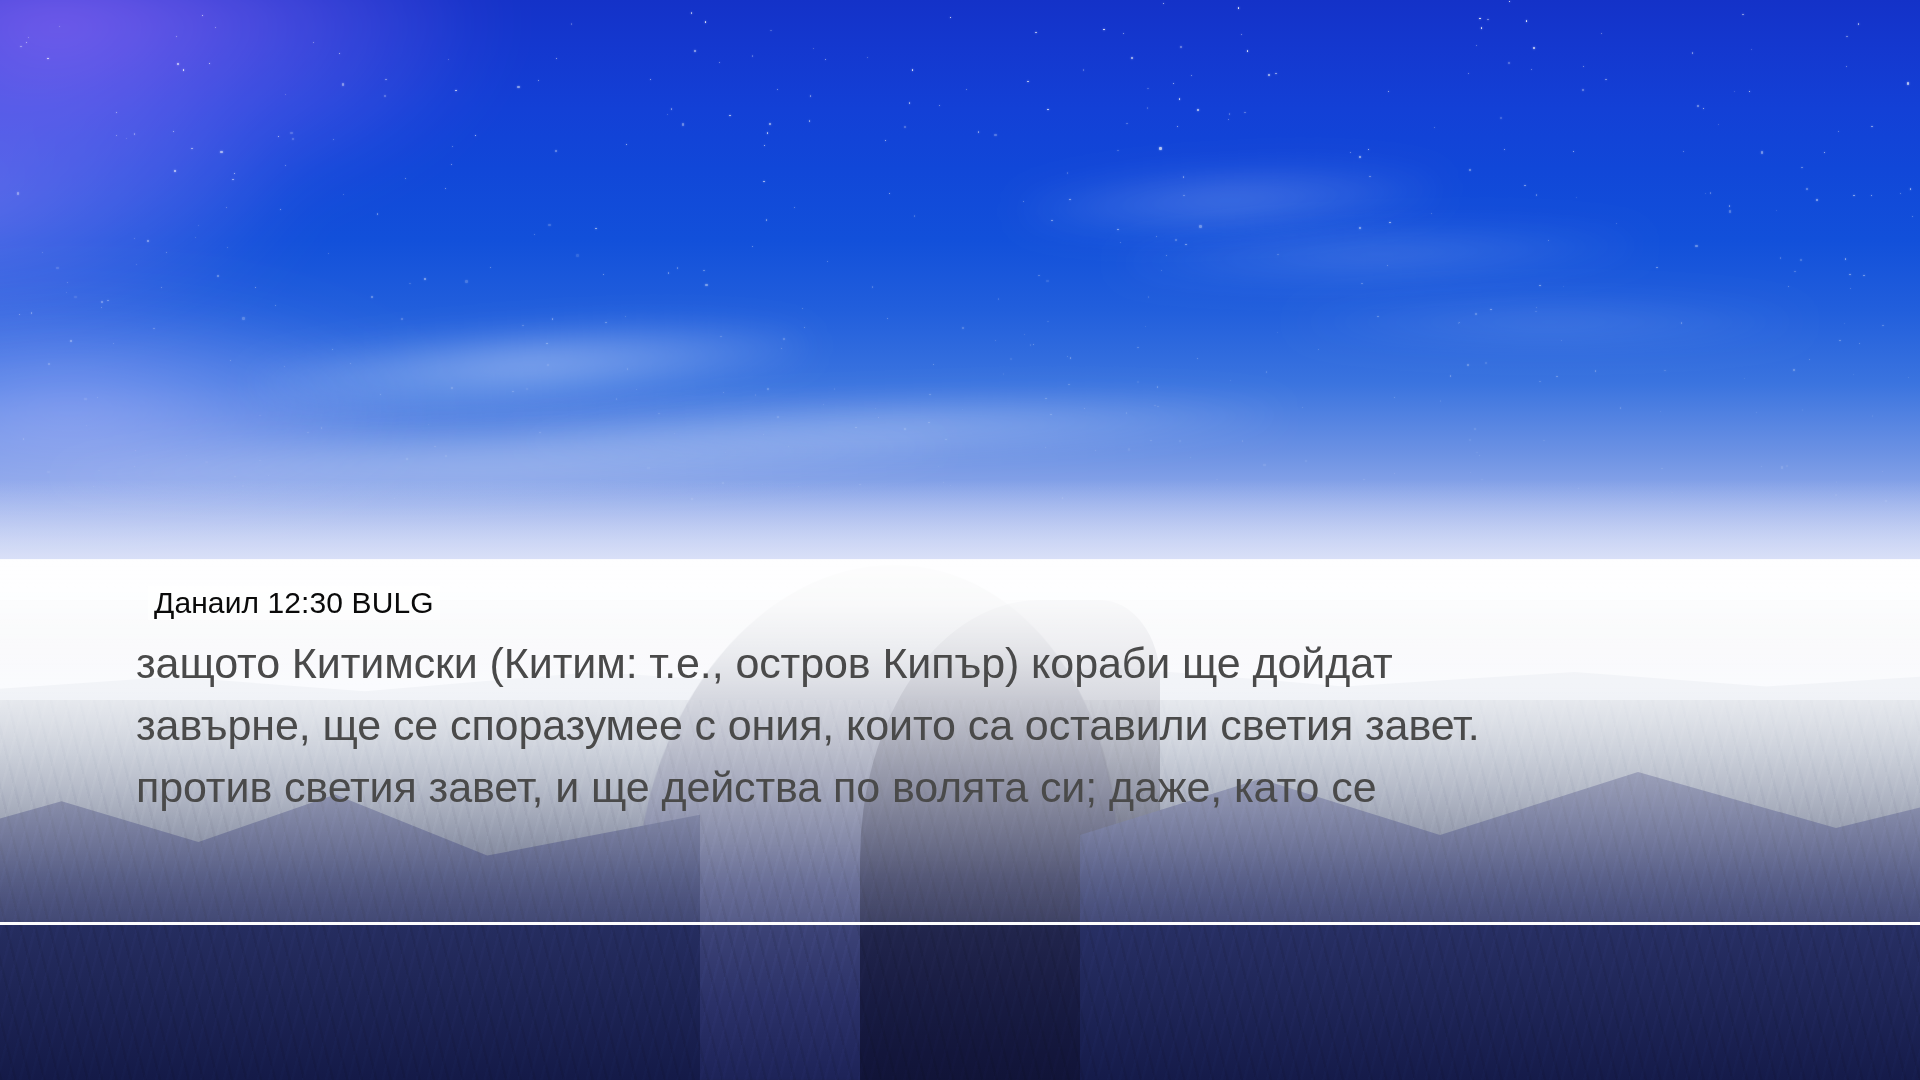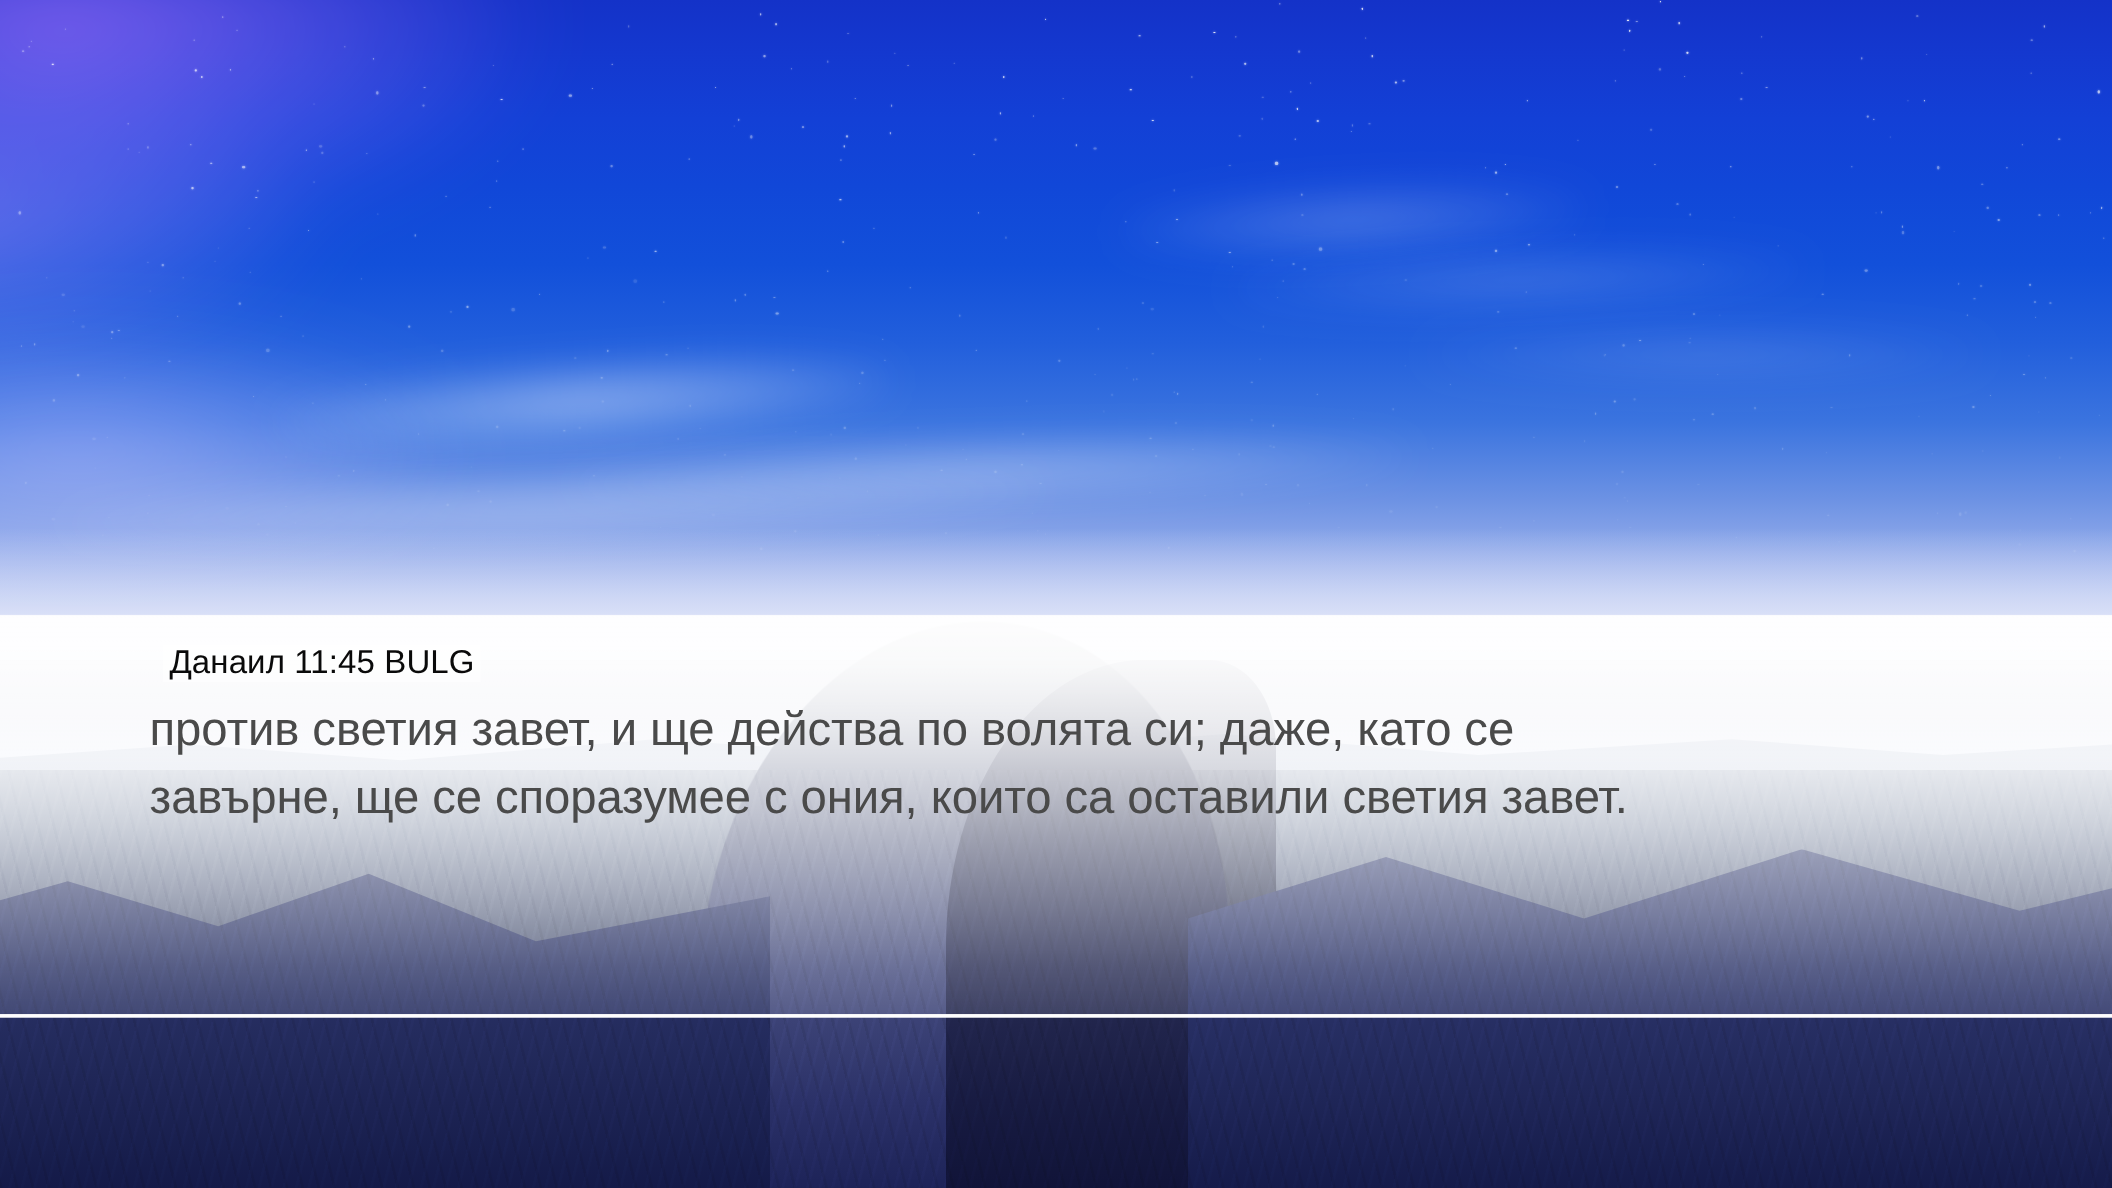--- a/index.html
+++ b/index.html
@@ -622,21 +622,22 @@
     <div class="mountains"></div>
     <div class="dome"></div>
     <div class="dome-shadow"></div>
     <div class="ridge-left"></div>
     <div class="ridge-right"></div>
     <div class="rock-texture"></div>
   </div>
 
   <div class="verse-panel">
 
-    <div class="verse-ref">Данаил 11:45 BULG</div>
+    <div class="verse-ref">Данаил 12:30 BULG</div>
 
     <div class="verse-body">
+      <span class="vline">защото Китимски (Китим: т.е., остров Кипър) кораби ще дойдат</span>
+      <span class="vline">завърне, ще се споразумее с ония, които са оставили светия завет.</span>
       <span class="vline">против светия завет, и ще действа по волята си; даже, като се</span>
-      <span class="vline">завърне, ще се споразумее с ония, които са оставили светия завет.</span>
     </div>
 
   </div>
 </div>
 
 </body></html>

